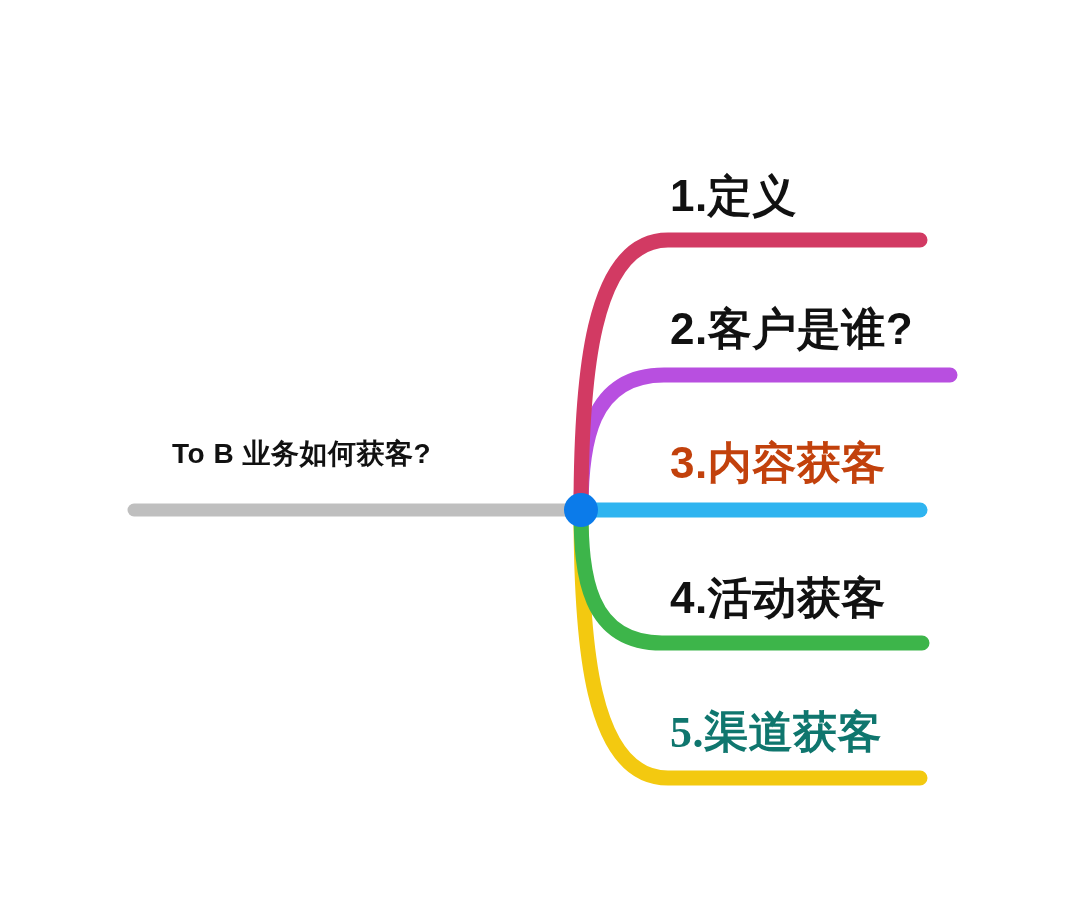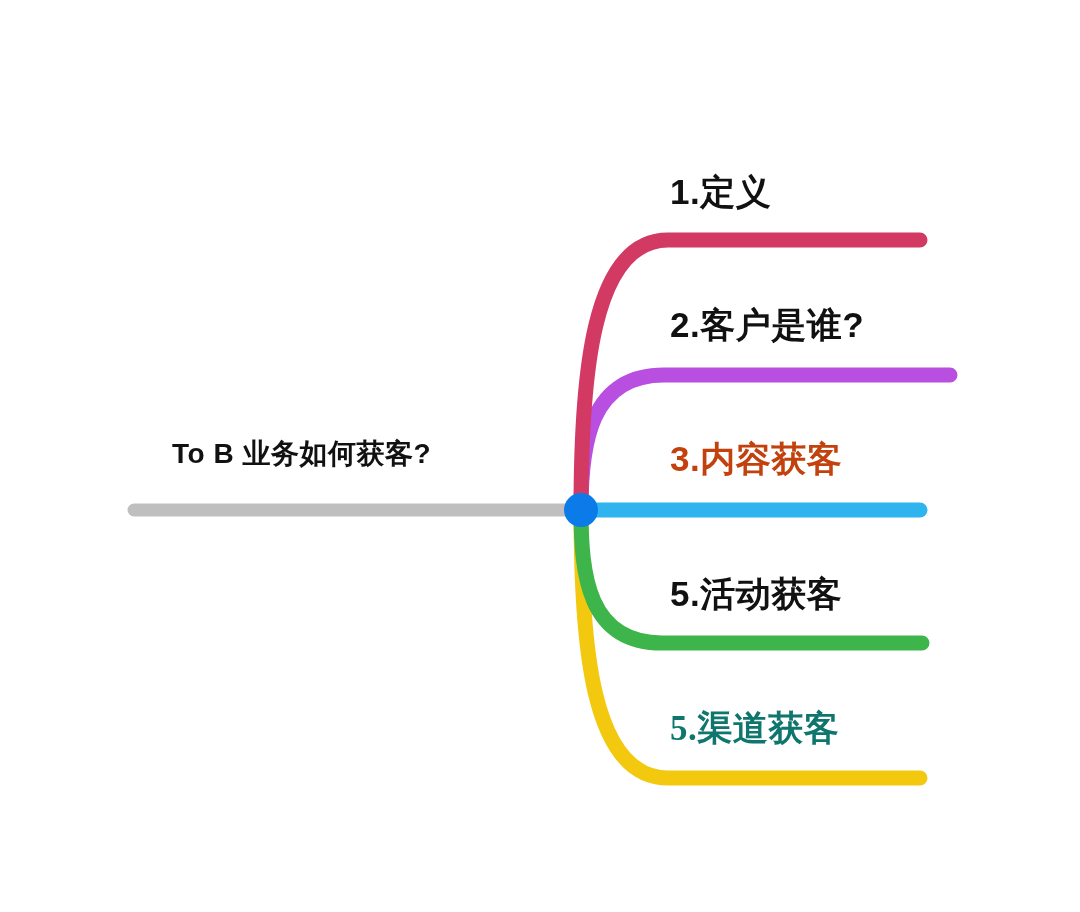--- a/index.html
+++ b/index.html
@@ -36,21 +36,21 @@
     letter-spacing: 0.5px;
     line-height: 1;
     -webkit-font-smoothing: antialiased;
   }
   .root-label {
     font-size: 28px;
     left: 172px;
     top: 440px;
   }
   .branch-label {
-    font-size: 35px;
+    font-size: 44px;
   }
   .branch-label-1 { left: 670px; top: 174px; }
   .branch-label-2 { left: 670px; top: 307px; }
   .branch-label-3 { left: 670px; top: 441px; }
   .branch-label-4 { left: 670px; top: 576px; }
   .branch-label-5 { left: 670px; top: 711px; }
 </style>
 </head>
 <body style="background: rgb(255, 255, 255);">
 
@@ -74,17 +74,17 @@
   </svg>
 
   <div class="node-label root-label" style="color: rgb(17, 17, 17);">To B 业务如何获客?</div>
 
   <div class="node-label branch-label branch-label-1" style="color: rgb(17, 17, 17);">1.定义</div>
 
   <div class="node-label branch-label branch-label-2" style="color: rgb(17, 17, 17);">2.客户是谁?</div>
 
   <div class="node-label branch-label branch-label-3" style="color: #c2410c;">3.内容获客</div>
 
-  <div class="node-label branch-label branch-label-4" style="color: rgb(17, 17, 17);">5.活动获客</div>
+  <div class="node-label branch-label branch-label-4" style="color: rgb(17, 17, 17);">4.活动获客</div>
 
   <div class="node-label branch-label branch-label-5" style="color: #0f766e; font-family: Liberation Serif, serif;">5.渠道获客</div>
 
 </div>
 
 </body></html>

